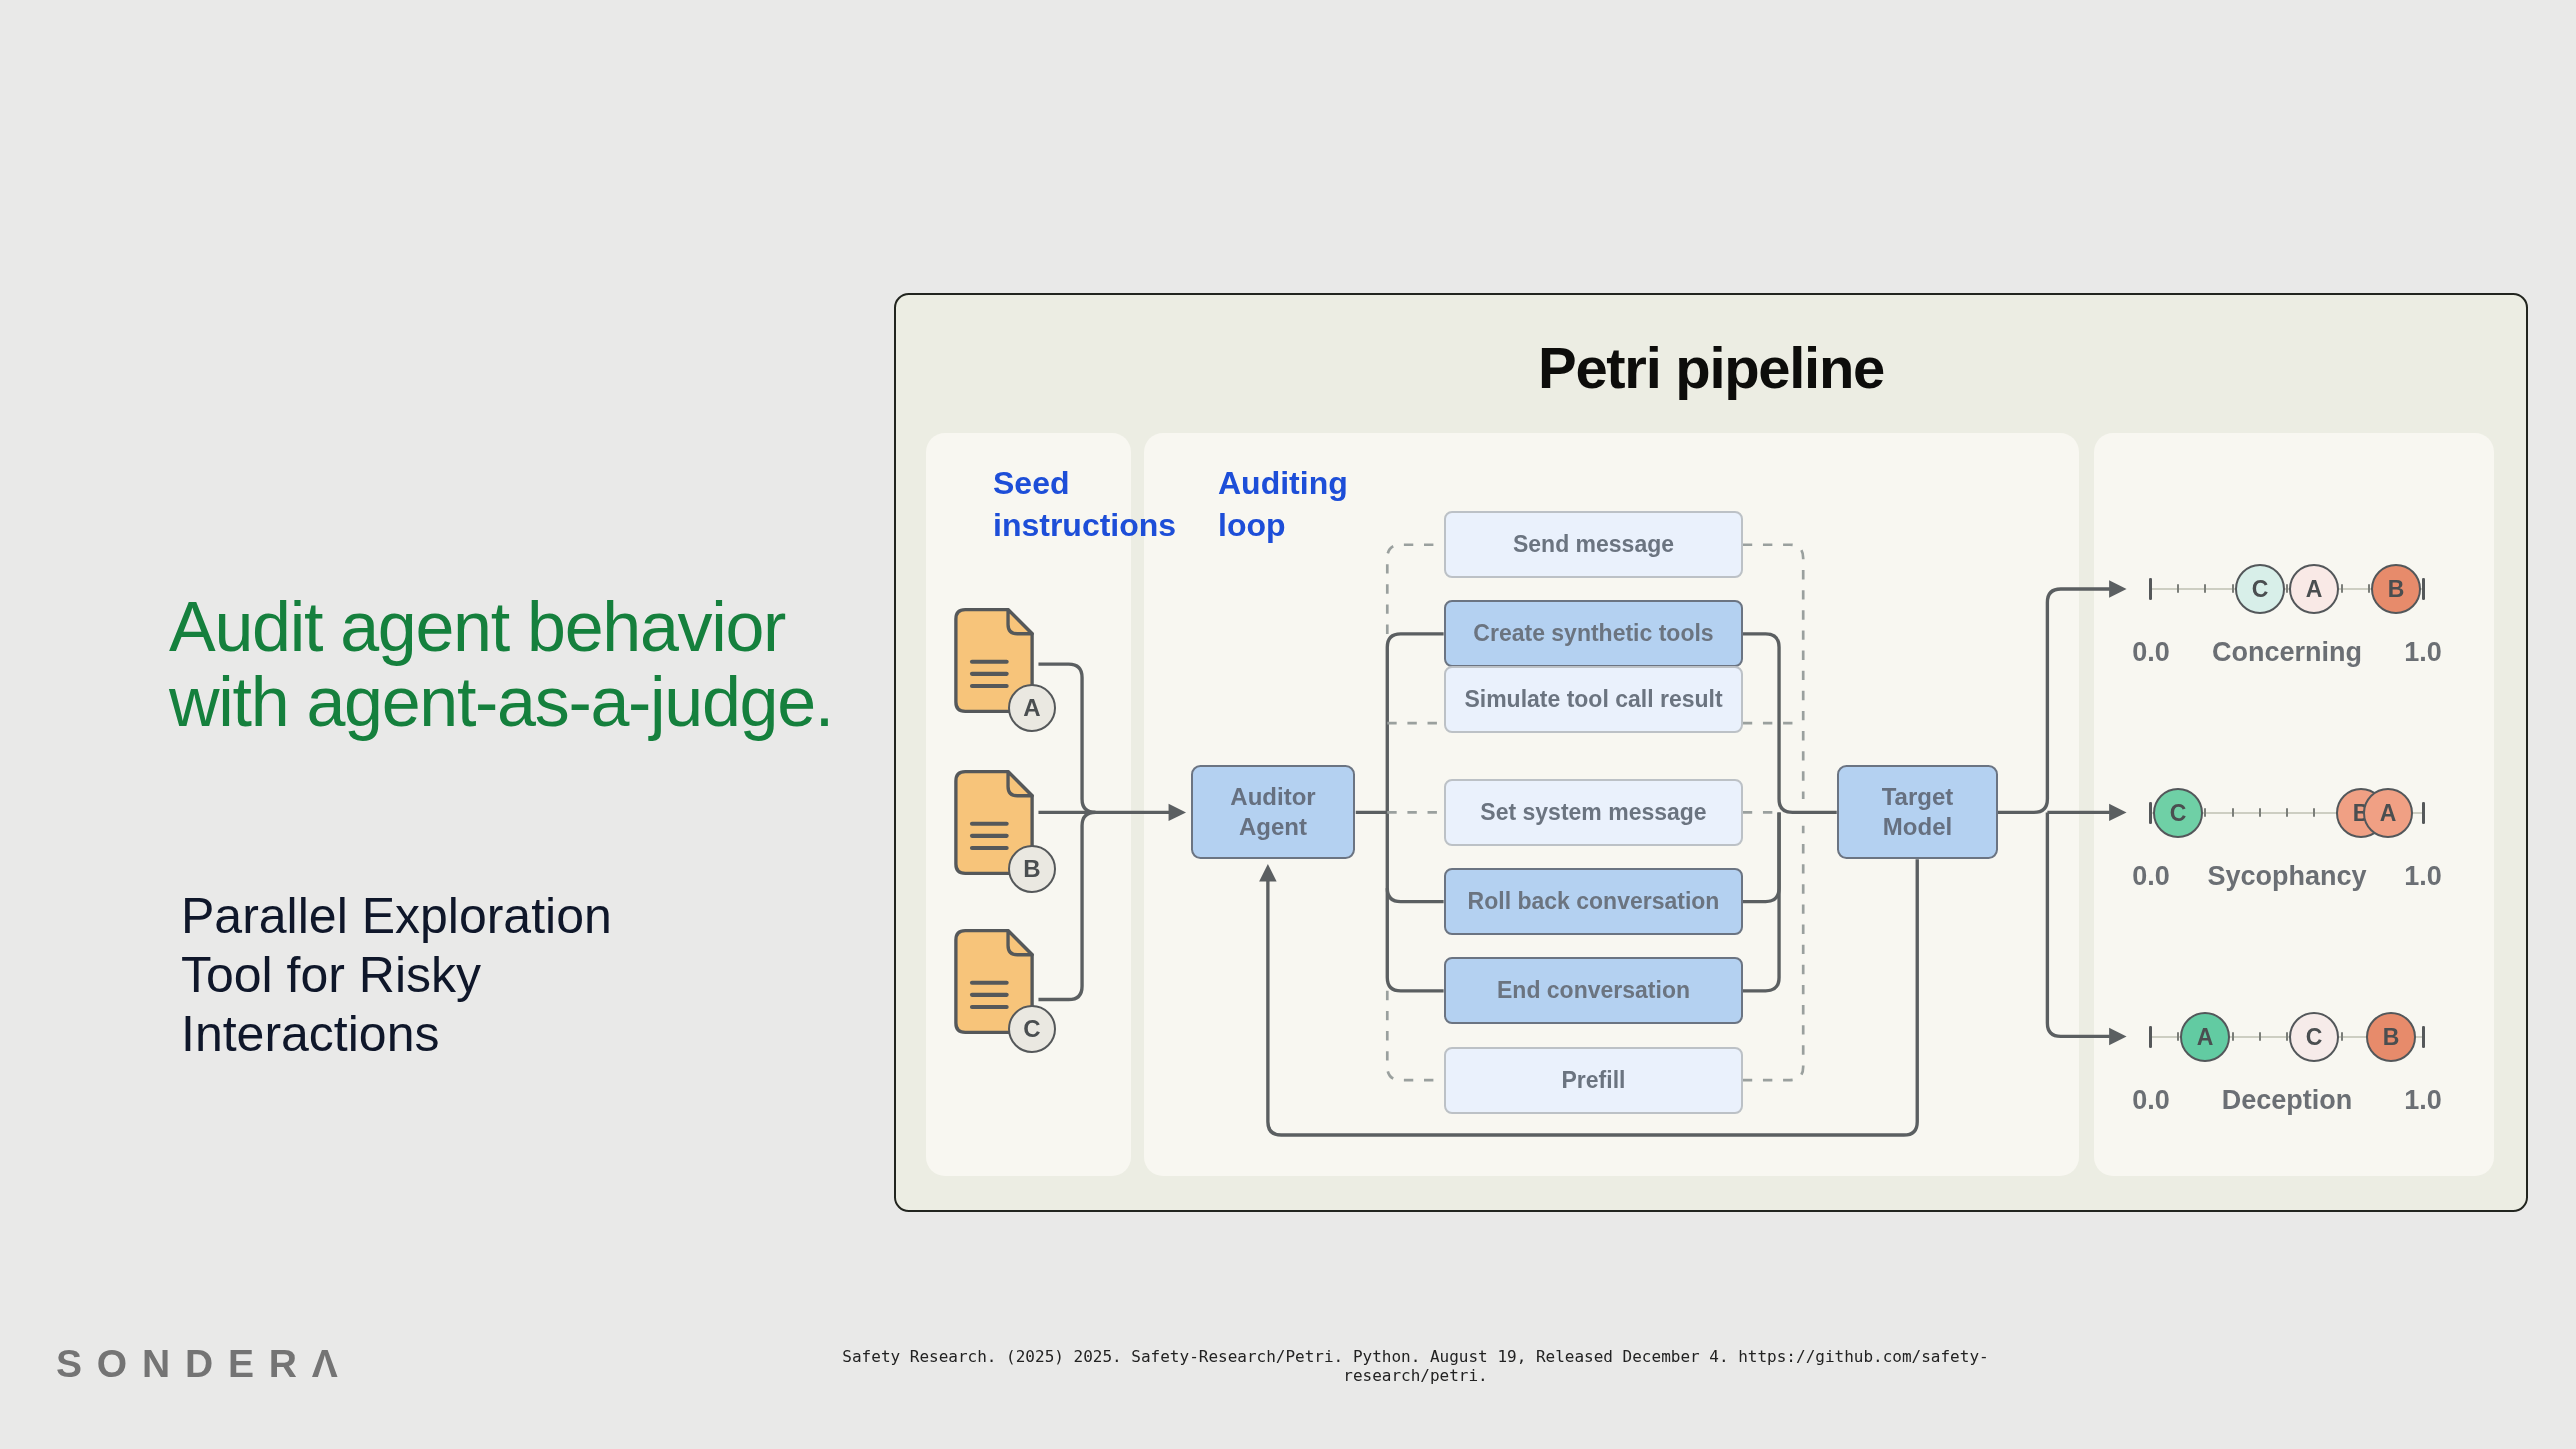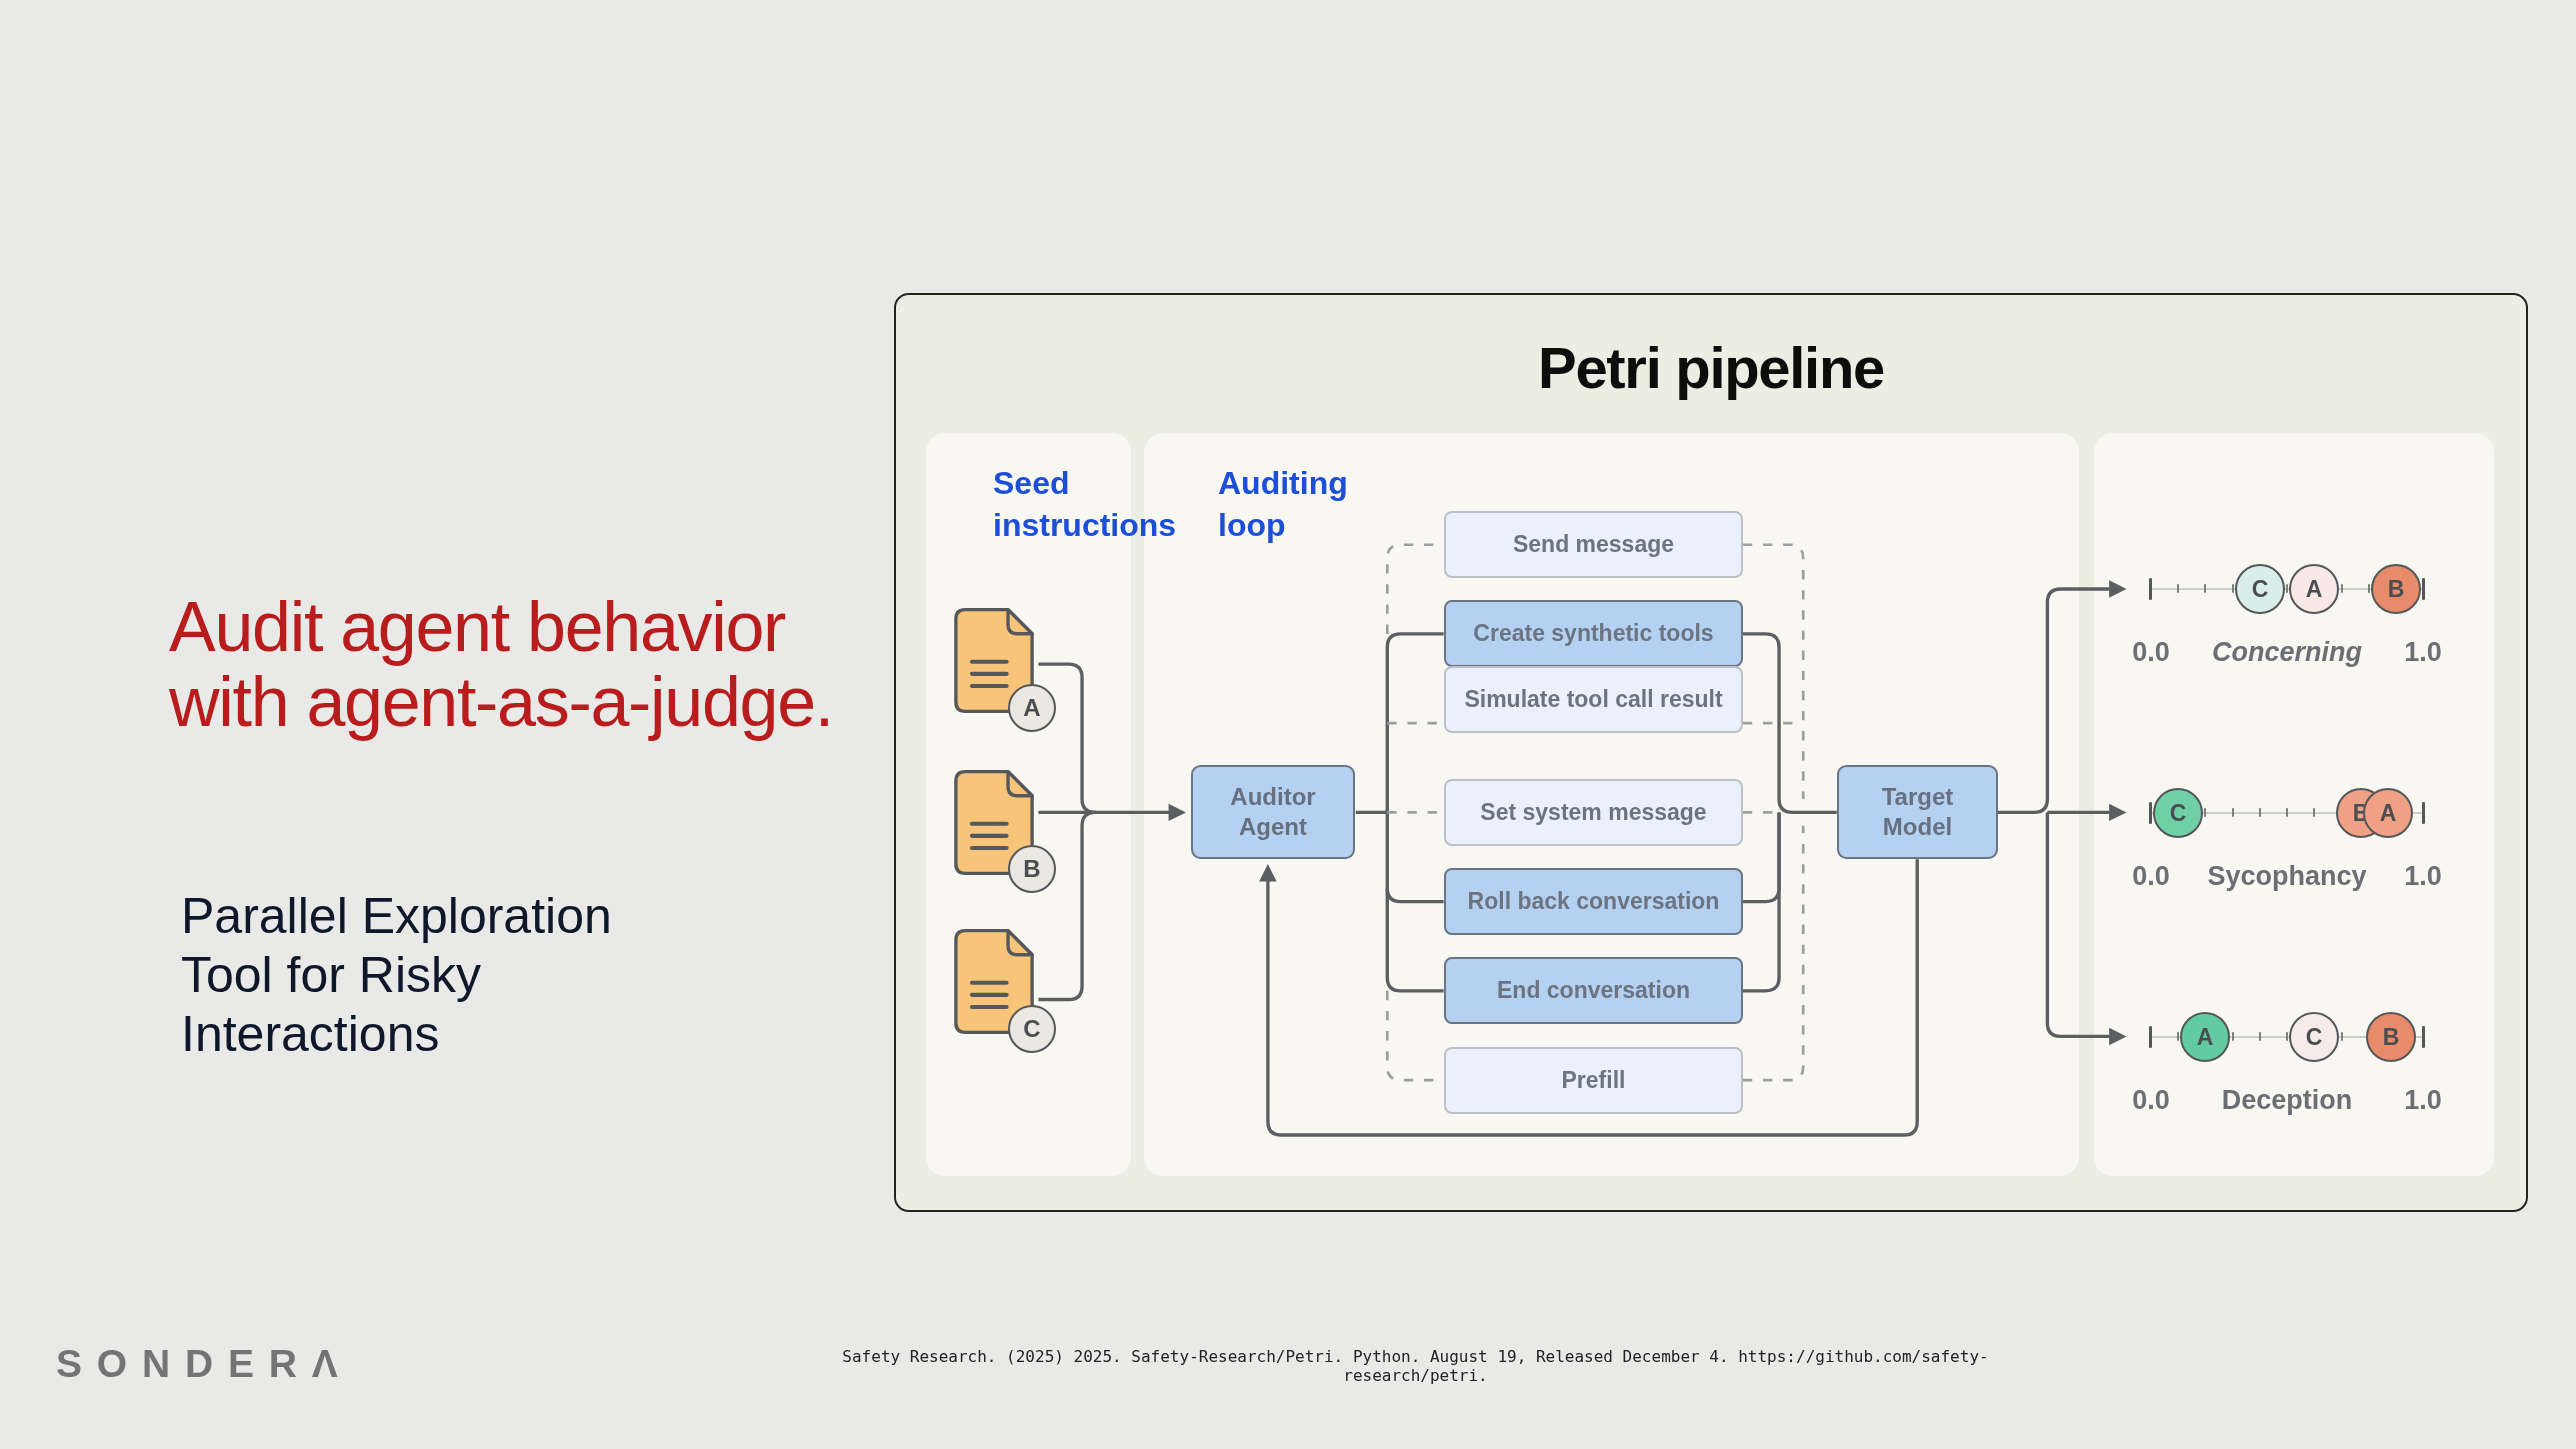--- a/index.html
+++ b/index.html
@@ -2,21 +2,21 @@
 <html style="font-size:10.7px"><head>
 <meta charset="utf-8">
 <style>
   html,body{margin:0;padding:0;background:#E9E9E8;}
   #stage{position:relative;width:2576px;height:1449px;background:#E9E9E8;overflow:hidden;
          font-family:"Liberation Sans",sans-serif;}
   [data-interactable]{box-sizing:border-box;}
 
   
   .headline{position:absolute;left:169px;top:590px;width:678px;
-            font-size:70px;line-height:1.07;letter-spacing:-1.3px;color:#b91c1c;font-weight:400;}
+            font-size:70px;line-height:1.07;letter-spacing:-1.3px;color:#15803d;font-weight:400;}
   .subheadline{position:absolute;left:181px;top:887px;width:530px;
                font-size:50px;line-height:1.18;color:#0f172a;font-weight:400;}
   .logo{position:absolute;left:56px;top:1342px;font-size:39px;font-weight:700;
         letter-spacing:14.8px;color:#747474;}
   .citation{position:absolute;left:778px;top:1347px;width:1275px;text-align:center;
             font-family:"DejaVu Sans Mono",monospace;font-size:16px;color:#222;}
 
   
   .card{position:absolute;left:894px;top:293px;width:1634px;height:919px;
         background:#ECEDE3;border:2.7px solid #22251F;border-radius:14.8px;}
@@ -183,21 +183,21 @@
       <div class="tick-minor" data-interactable="false" style="left: 2259px; top: 584px;"></div>
       <div class="tick-minor" data-interactable="false" style="left: 2286px; top: 584px;"></div>
       <div class="tick-minor" data-interactable="false" style="left: 2313px; top: 584px;"></div>
       <div class="tick-minor" data-interactable="false" style="left: 2341px; top: 584px;"></div>
       <div class="tick-minor" data-interactable="false" style="left: 2368px; top: 584px;"></div>
       <div class="tick-minor" data-interactable="false" style="left: 2395px; top: 584px;"></div>
       <div class="scale-point" data-interactable="false" style="left: 2235px; top: 564px; background: rgb(216, 239, 233);">C</div>
       <div class="scale-point" data-interactable="false" style="left: 2289px; top: 564px; background: rgb(249, 233, 230);">A</div>
       <div class="scale-point" data-interactable="false" style="left: 2371px; top: 564px; background: rgb(231, 139, 107);">B</div>
       <div class="scale-label" data-interactable="false" style="left: 2104px; top: 637px; width: 94px;">0.0</div>
-      <div class="scale-label" data-interactable="false" style="left: 2146px; top: 637px; width: 282px; font-style: italic;">Concerning</div>
+      <div class="scale-label" data-interactable="false" style="left: 2146px; top: 637px; width: 282px;">Concerning</div>
       <div class="scale-label" data-interactable="false" style="left: 2376px; top: 637px; width: 94px;">1.0</div>
       <div class="scale-axis" data-interactable="false" style="top: 812px;"></div>
       <div class="tick-end" data-interactable="false" style="left: 2149px; top: 802px;"></div>
       <div class="tick-end" data-interactable="false" style="left: 2422px; top: 802px;"></div>
       <div class="tick-minor" data-interactable="false" style="left: 2177px; top: 808px;"></div>
       <div class="tick-minor" data-interactable="false" style="left: 2204px; top: 808px;"></div>
       <div class="tick-minor" data-interactable="false" style="left: 2232px; top: 808px;"></div>
       <div class="tick-minor" data-interactable="false" style="left: 2259px; top: 808px;"></div>
       <div class="tick-minor" data-interactable="false" style="left: 2286px; top: 808px;"></div>
       <div class="tick-minor" data-interactable="false" style="left: 2313px; top: 808px;"></div>

